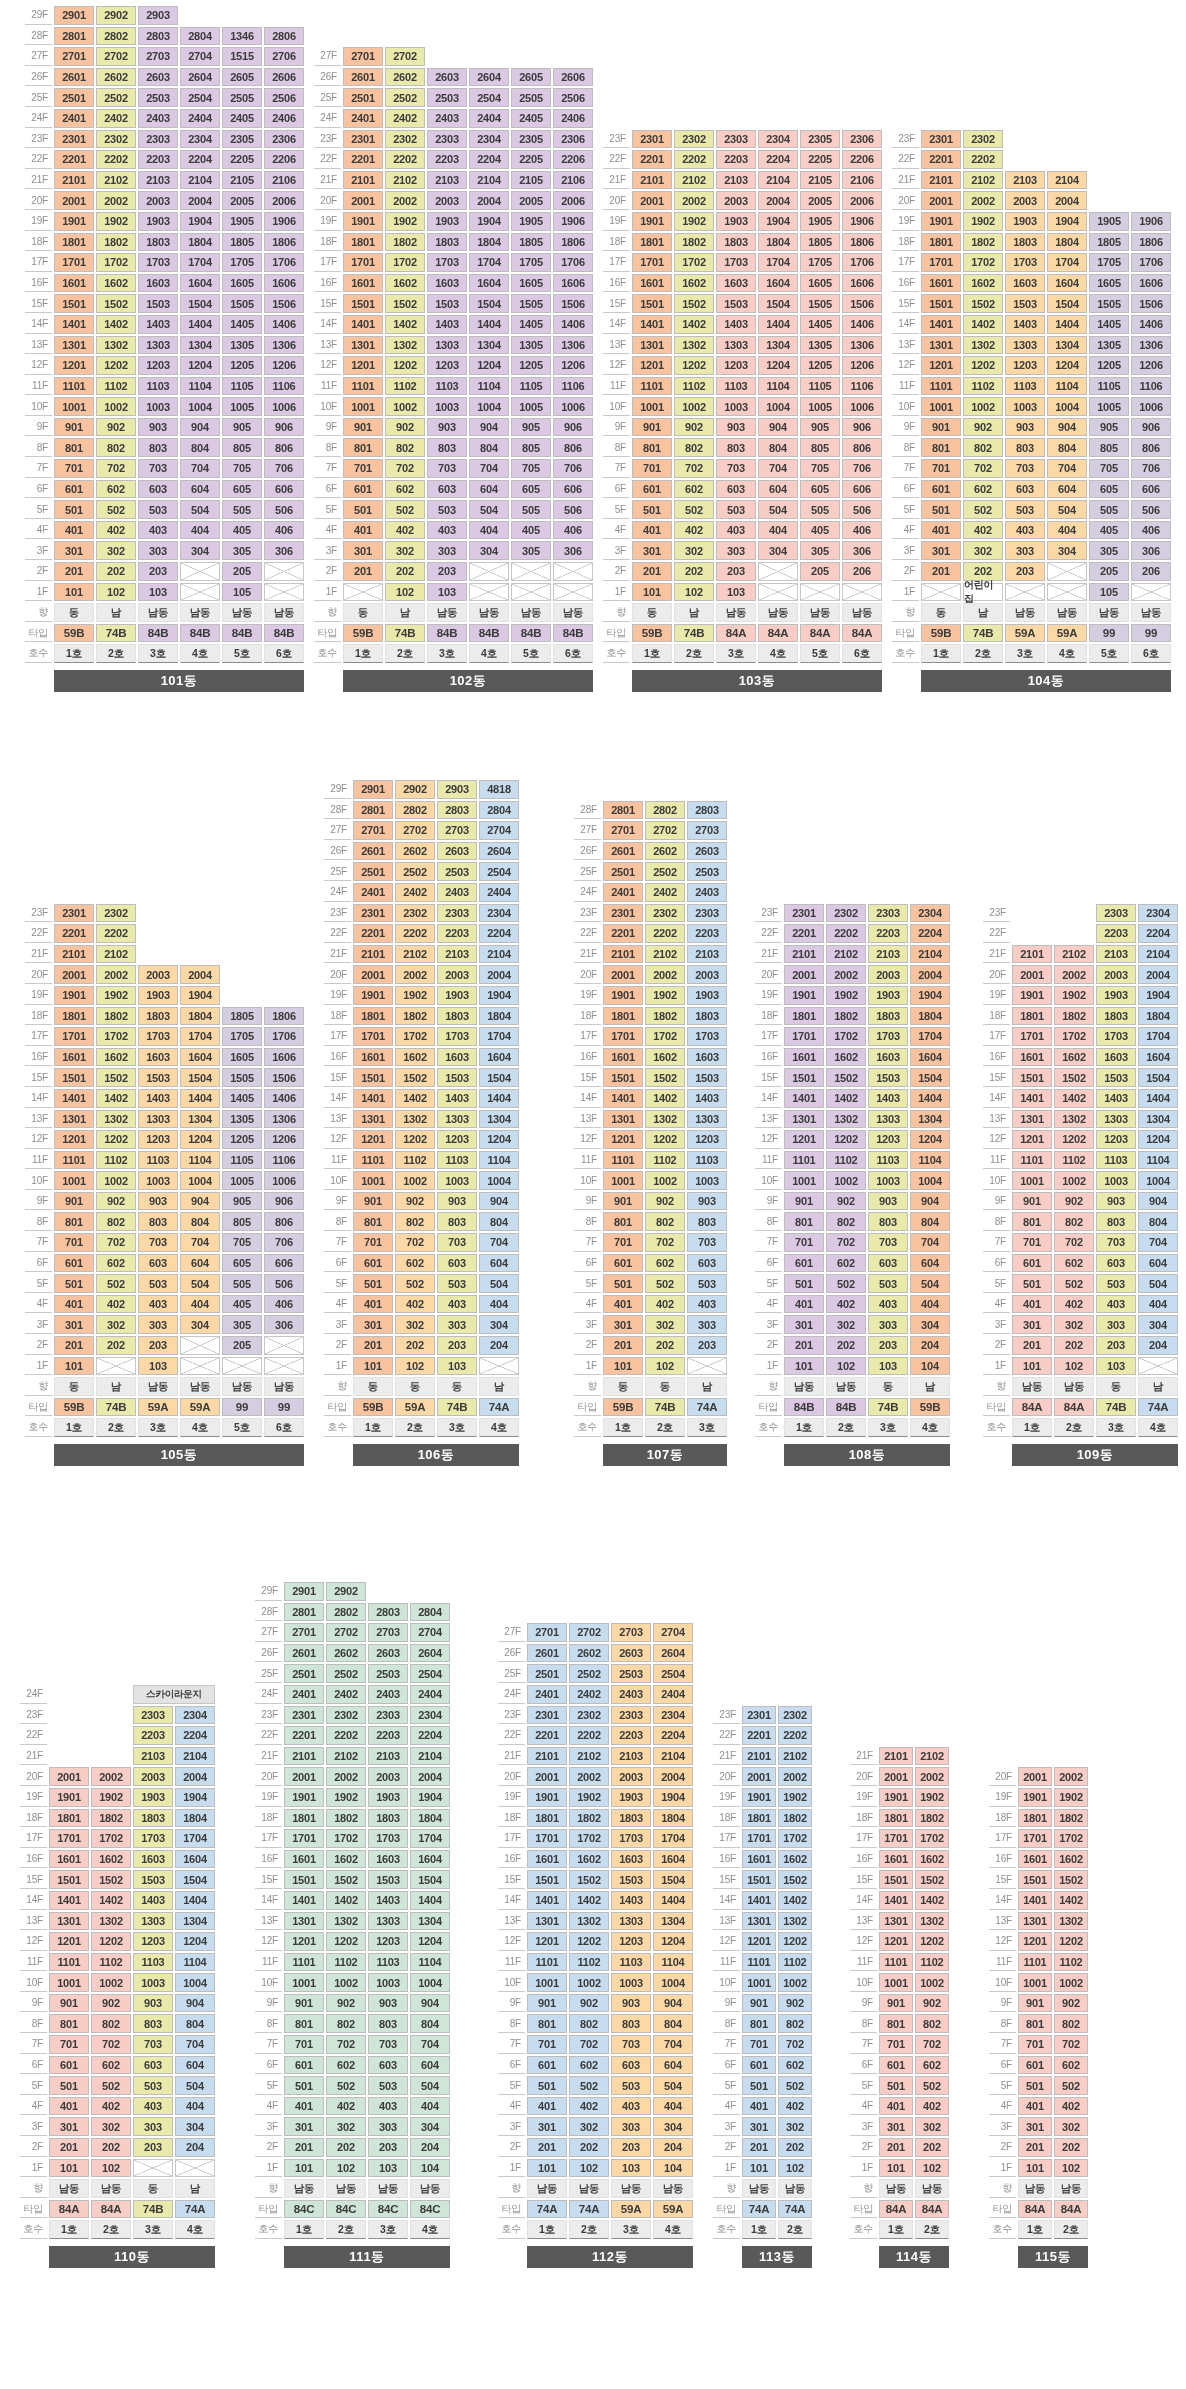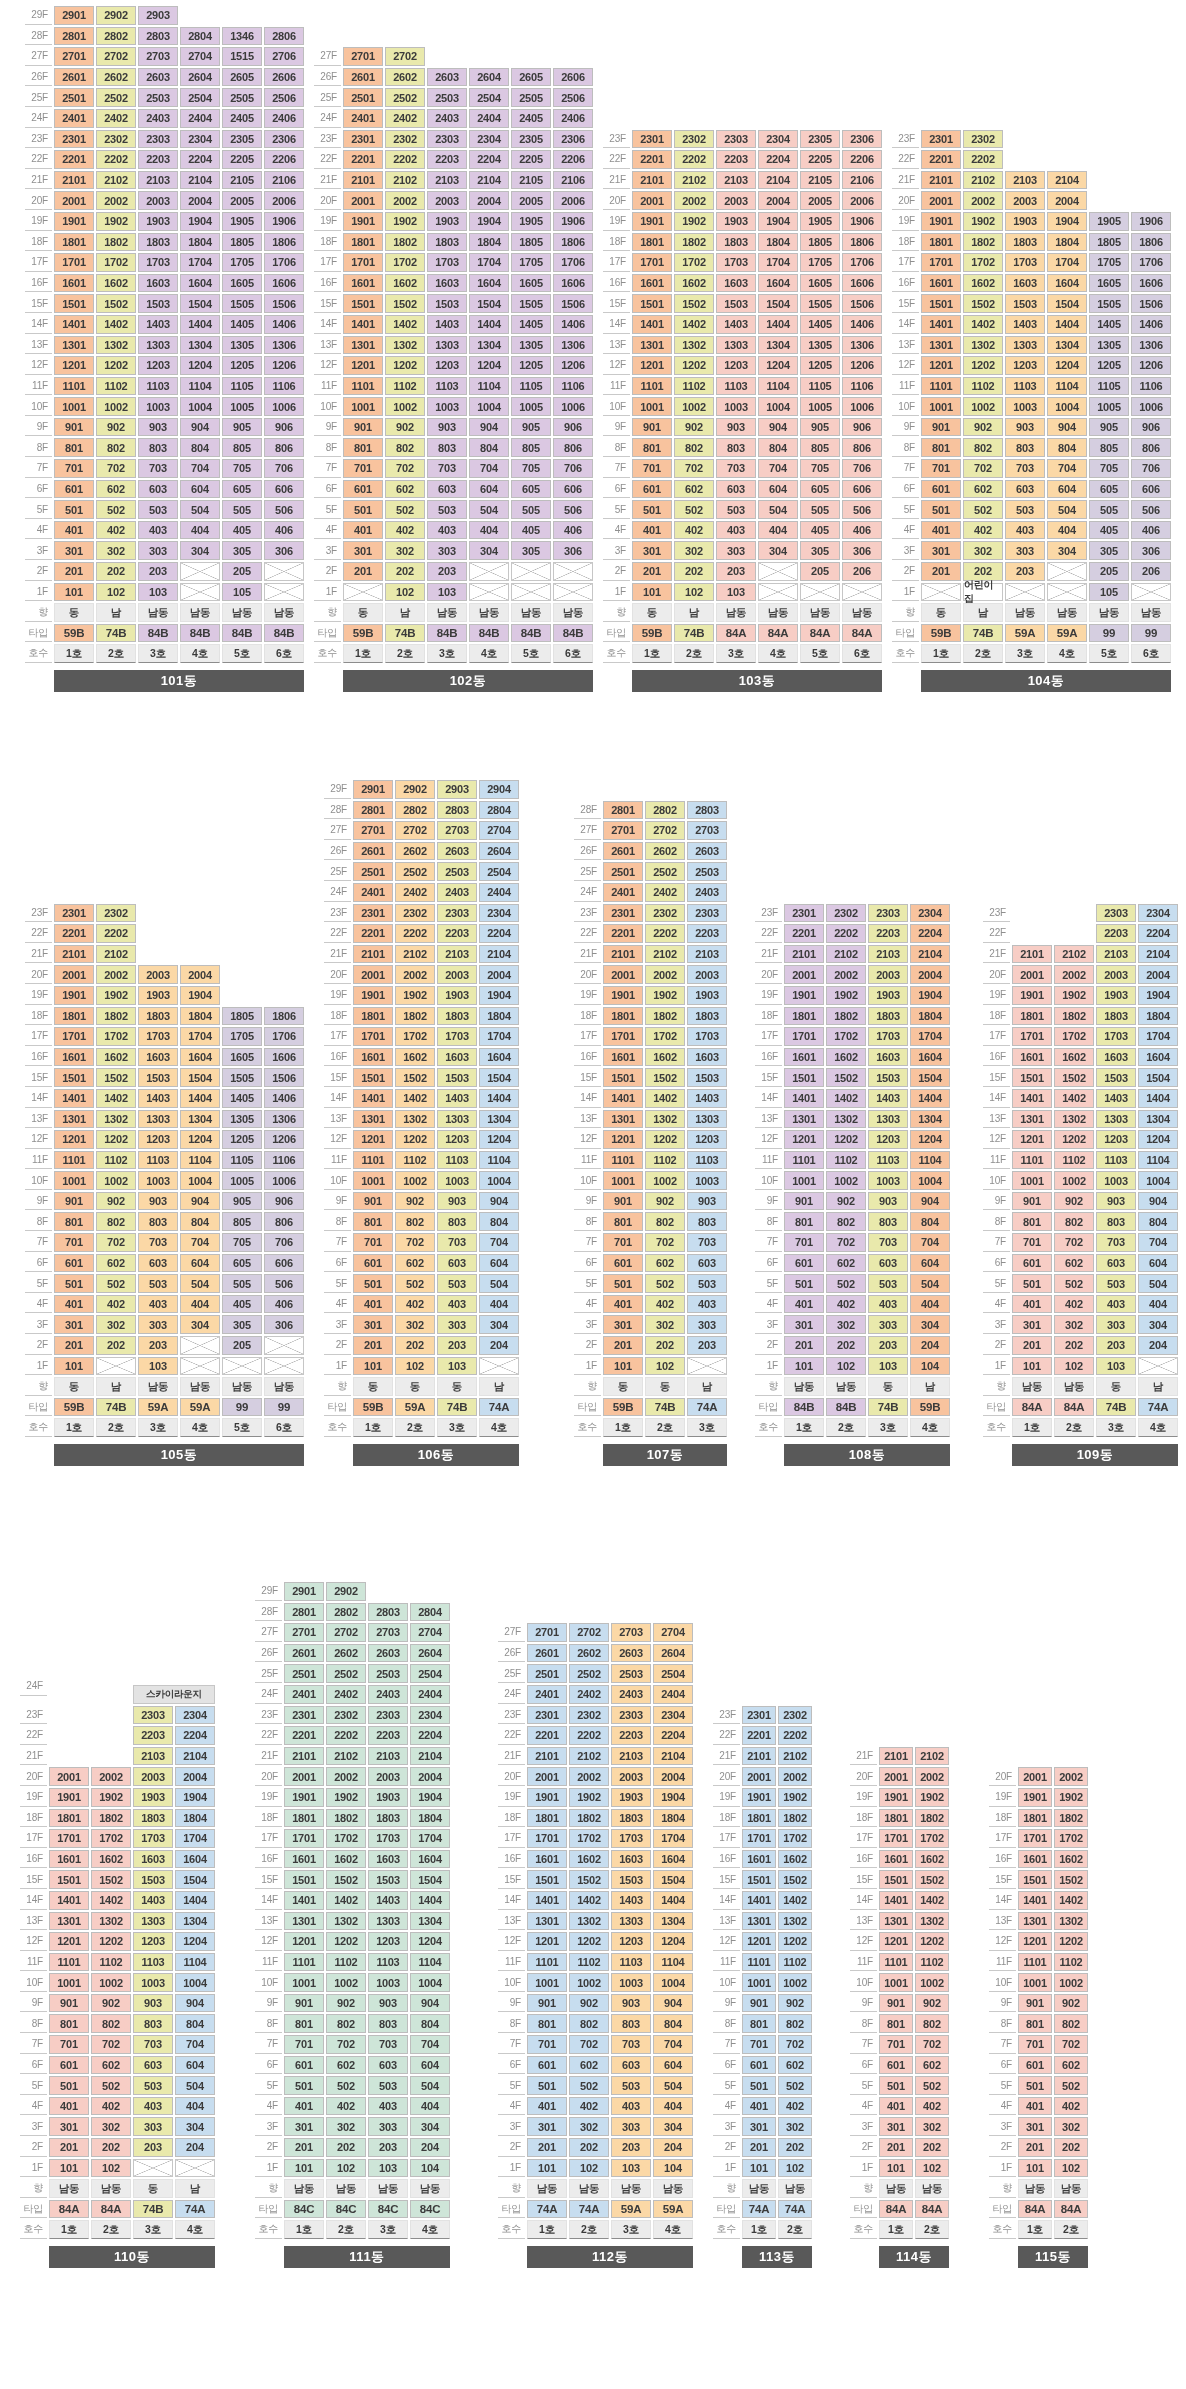--- a/index.html
+++ b/index.html
@@ -1069,21 +1069,21 @@
           <div class="cell unit-no-cell">6호</div>
         </div>
         <div class="building-name-bar">105동</div>
       </div>
       <div class="building">
         <div class="grid" style="grid-template-columns: 27px repeat(4, 40px);">
           <div class="cell floor-label">29F</div>
           <div class="cell unit-cell" style="background: rgb(248, 195, 158);">2901</div>
           <div class="cell unit-cell" style="background: rgb(251, 216, 166);">2902</div>
           <div class="cell unit-cell" style="background: rgb(233, 233, 172);">2903</div>
-          <div class="cell unit-cell" style="background: rgb(199, 221, 239);">2904</div>
+          <div class="cell unit-cell" style="background: rgb(199, 221, 239);">4818</div>
           <div class="cell floor-label">28F</div>
           <div class="cell unit-cell" style="background: rgb(248, 195, 158);">2801</div>
           <div class="cell unit-cell" style="background: rgb(251, 216, 166);">2802</div>
           <div class="cell unit-cell" style="background: rgb(233, 233, 172);">2803</div>
           <div class="cell unit-cell" style="background: rgb(199, 221, 239);">2804</div>
           <div class="cell floor-label">27F</div>
           <div class="cell unit-cell" style="background: rgb(248, 195, 158);">2701</div>
           <div class="cell unit-cell" style="background: rgb(251, 216, 166);">2702</div>
           <div class="cell unit-cell" style="background: rgb(233, 233, 172);">2703</div>
           <div class="cell unit-cell" style="background: rgb(199, 221, 239);">2704</div>
@@ -1634,21 +1634,21 @@
         </div>
         <div class="building-name-bar">109동</div>
       </div>
     </div>
   <div class="band band-3">
       <div class="building">
         <div class="grid" style="grid-template-columns: 27px repeat(4, 40px);">
           <div class="cell floor-label">24F</div>
           <div class="cell void-cell"></div>
           <div class="cell void-cell"></div>
-          <div class="cell sky-lounge-cell" style="grid-column: span 2; margin-top: 8px;">스카이라운지</div>
+          <div class="cell sky-lounge-cell" style="grid-column: span 2;">스카이라운지</div>
           <div class="cell floor-label">23F</div>
           <div class="cell void-cell"></div>
           <div class="cell void-cell"></div>
           <div class="cell unit-cell" style="background: rgb(233, 233, 172);">2303</div>
           <div class="cell unit-cell" style="background: rgb(199, 221, 239);">2304</div>
           <div class="cell floor-label">22F</div>
           <div class="cell void-cell"></div>
           <div class="cell void-cell"></div>
           <div class="cell unit-cell" style="background: rgb(233, 233, 172);">2203</div>
           <div class="cell unit-cell" style="background: rgb(199, 221, 239);">2204</div>

